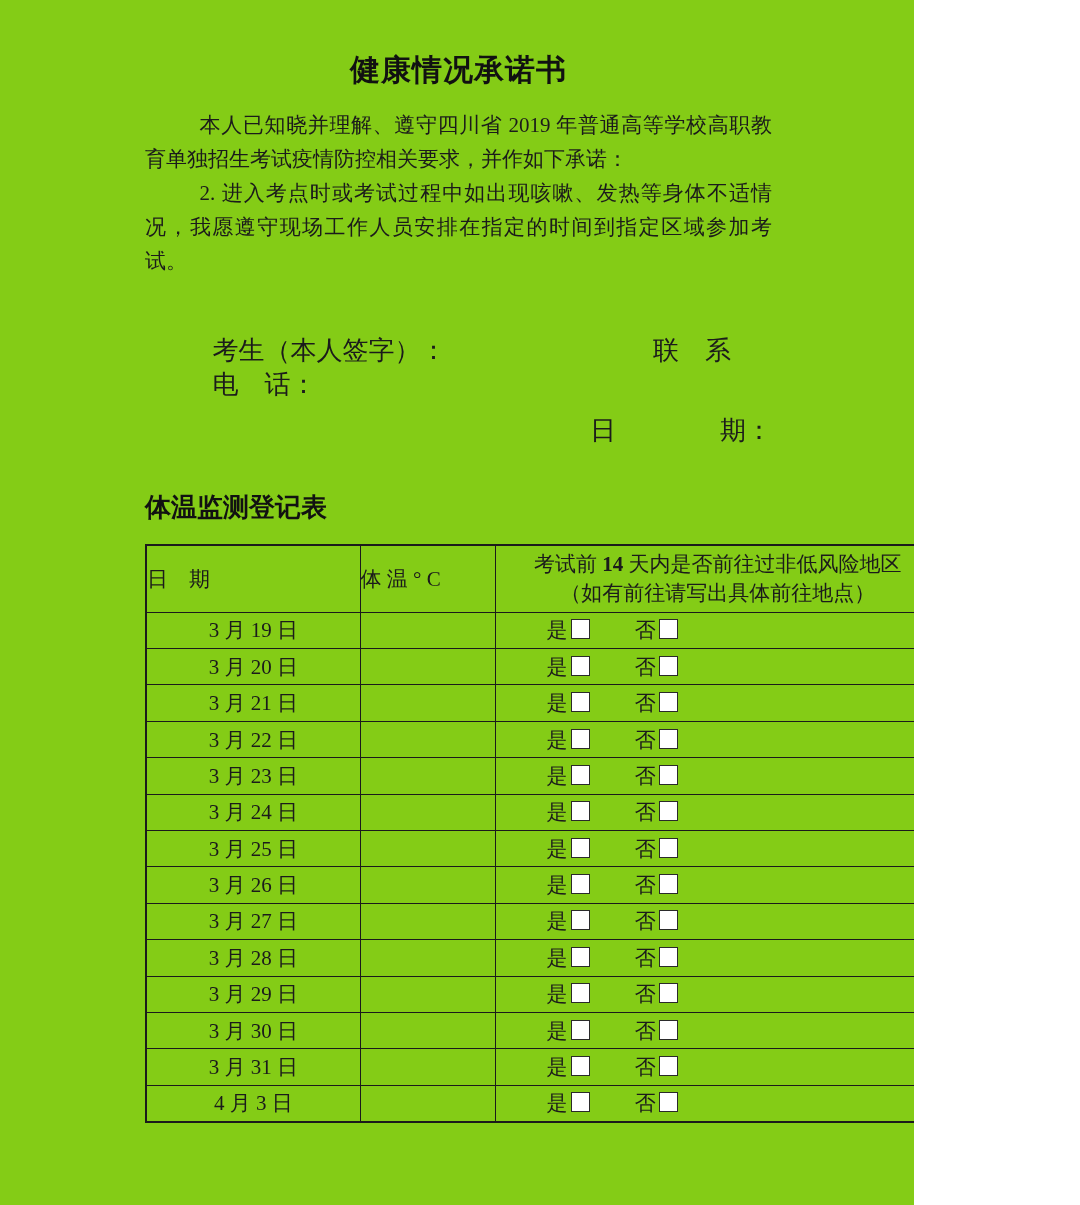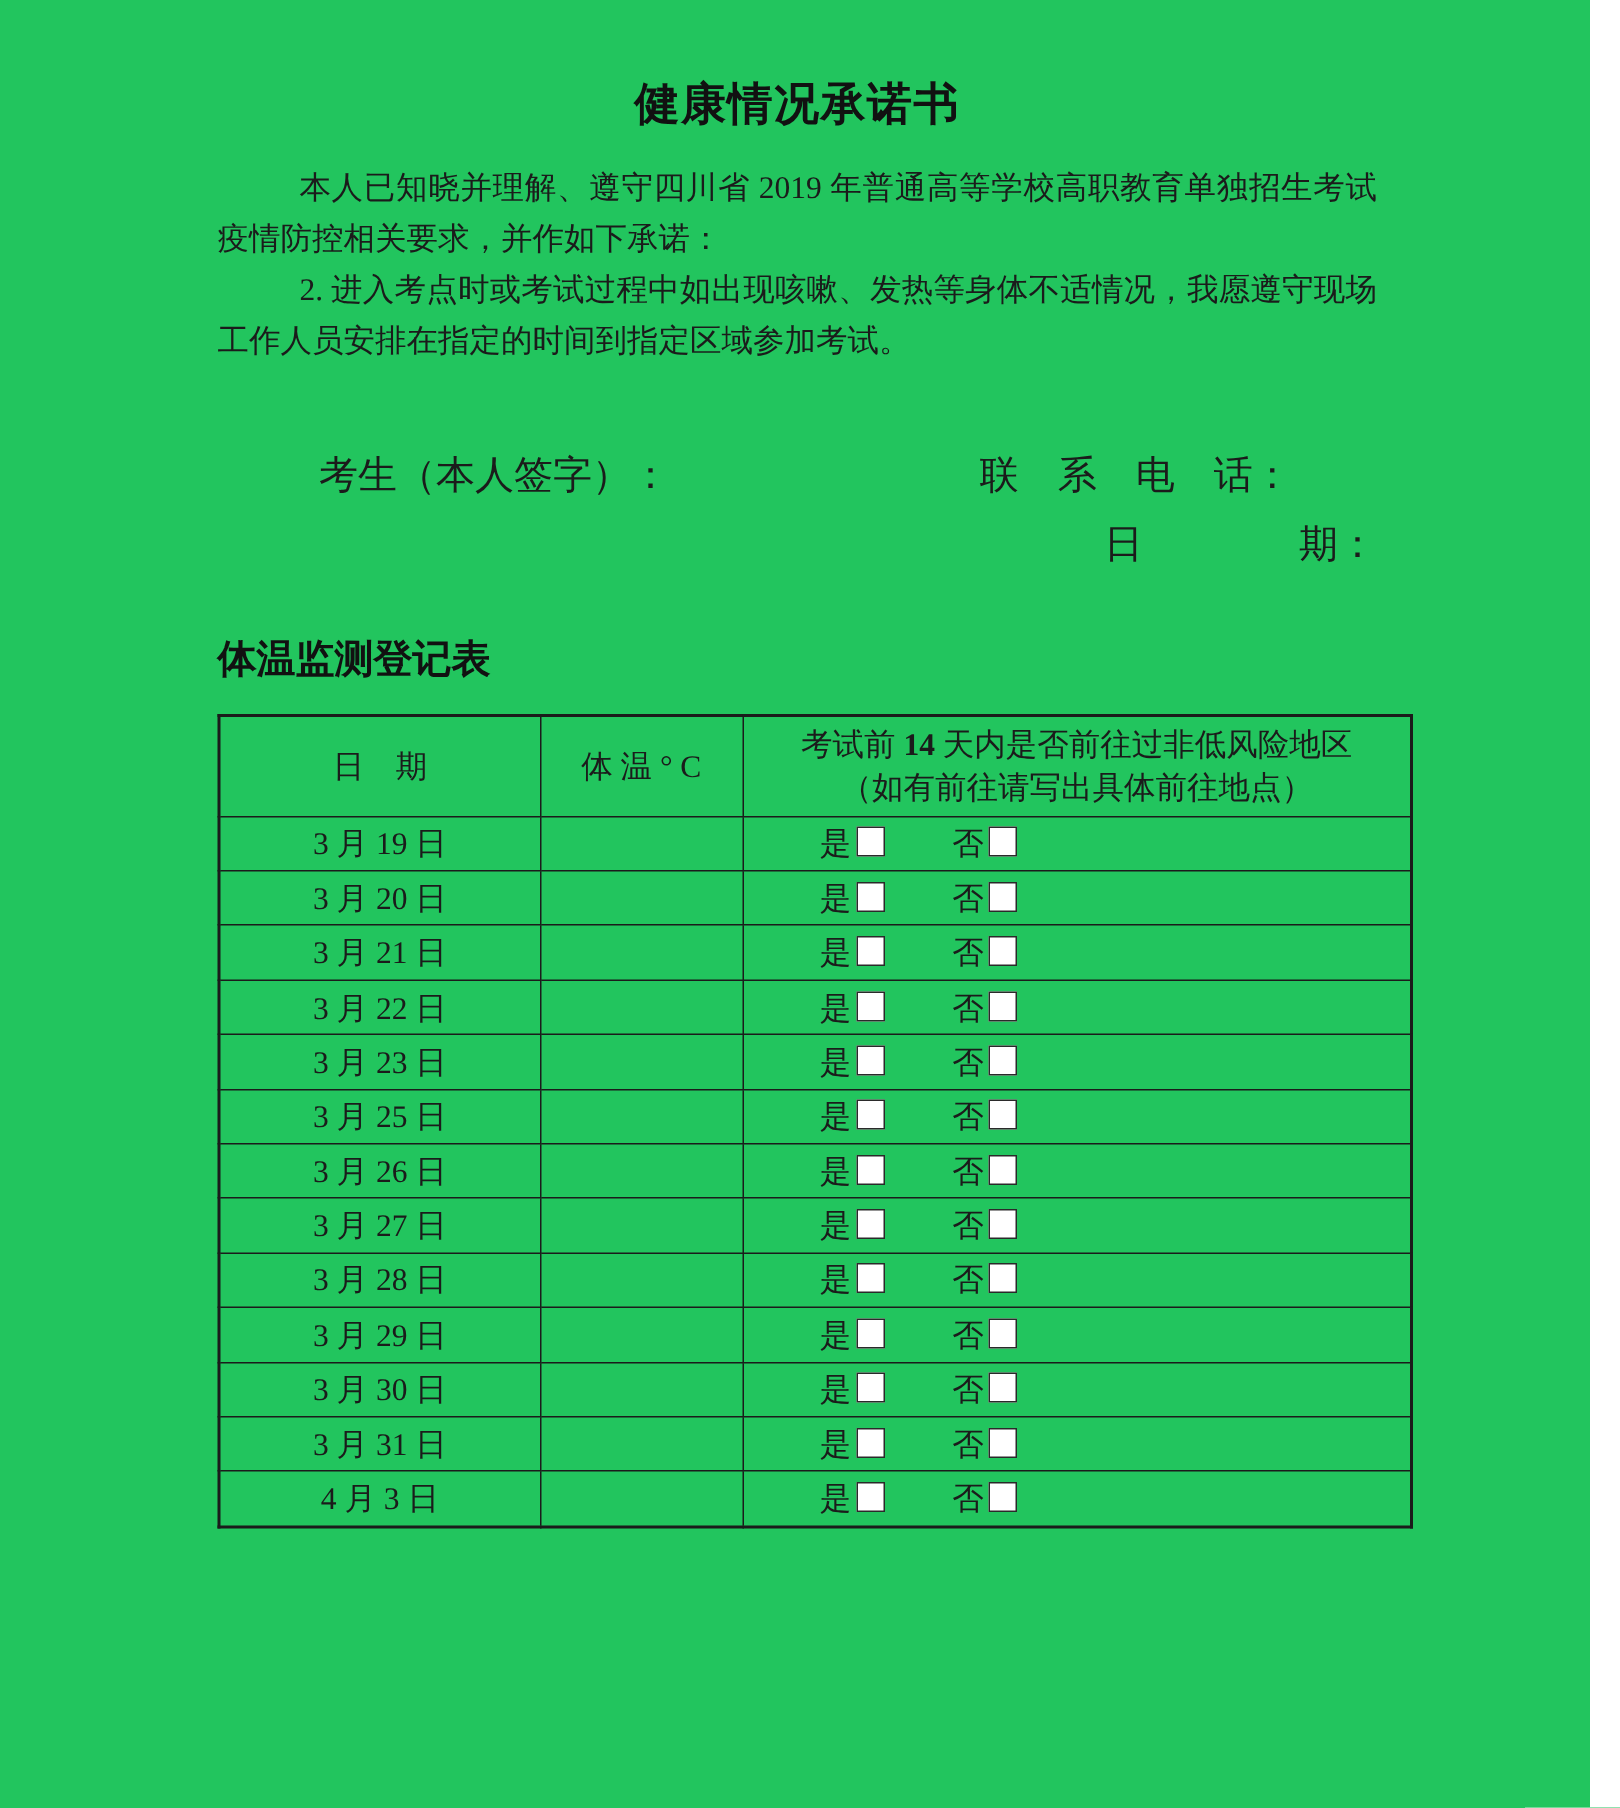--- a/index.html
+++ b/index.html
@@ -5,23 +5,23 @@
   html, body { margin: 0; padding: 0; }
   body {
     width: 1080px; height: 1205px;
     background: #ffffff;
     color: #1b1b1b;
     font-family: "Liberation Serif", "DejaVu Serif", serif;
     -webkit-font-smoothing: antialiased;
   }
   .page {
     position: relative;
-    width: 1060px; height: 1205px;
+    width: 914px; height: 1205px;
     overflow: hidden;
-    background: #22c55e;
+    background: #84cc16;
   }
   .content {
     margin: 0 142px 0 145px; 
   }
   
   .doc-title {
     margin-top: 52px;
     text-align: center;
     font-family: "Liberation Sans", "DejaVu Sans", sans-serif;
     font-weight: 700;
@@ -67,21 +67,21 @@
     table-layout: fixed;
     font-size: 21px;
   }
   .temp-table th, .temp-table td {
     border: 1px solid #1b1b1b;
     padding: 0;
     font-weight: normal;
   }
   .temp-table thead th { height: 66px; vertical-align: middle; }
   .temp-table tbody td { height: 35.4px; vertical-align: middle; }
-  .th-date, .th-temp { text-align: center; font-family: Liberation Serif, serif; }
+  .th-date, .th-temp { text-align: left; font-family: Liberation Serif, serif; }
   .th-travel { text-align: center; line-height: 29px; }
   .c-date { text-align: center; }
   .c-status { text-align: left; padding-left: 51px !important; }
   .opt { white-space: nowrap; }
   .opt.no { margin-left: 40px; }
   .cb {
     display: inline-block;
     width: 17px; height: 18px;
     border: 1px solid #2a2a2a;
     margin-left: 3px;
@@ -180,20 +180,30 @@
     <td class="c-date">
       <span>3 月 23 日</span>
     </td>
     <td class="c-temp"></td>
     <td class="c-status">
       <span class="opt"><span>是</span><span class="cb"></span></span>
       <span class="opt no"><span>否</span><span class="cb"></span></span>
     </td>
   </tr>
 
+  <tr>
+    <td class="c-date">
+      <span>3 月 24 日</span>
+    </td>
+    <td class="c-temp"></td>
+    <td class="c-status">
+      <span class="opt"><span>是</span><span class="cb"></span></span>
+      <span class="opt no"><span>否</span><span class="cb"></span></span>
+    </td>
+  </tr>
 
   <tr>
     <td class="c-date">
       <span>3 月 25 日</span>
     </td>
     <td class="c-temp"></td>
     <td class="c-status">
       <span class="opt"><span>是</span><span class="cb"></span></span>
       <span class="opt no"><span>否</span><span class="cb"></span></span>
     </td>

